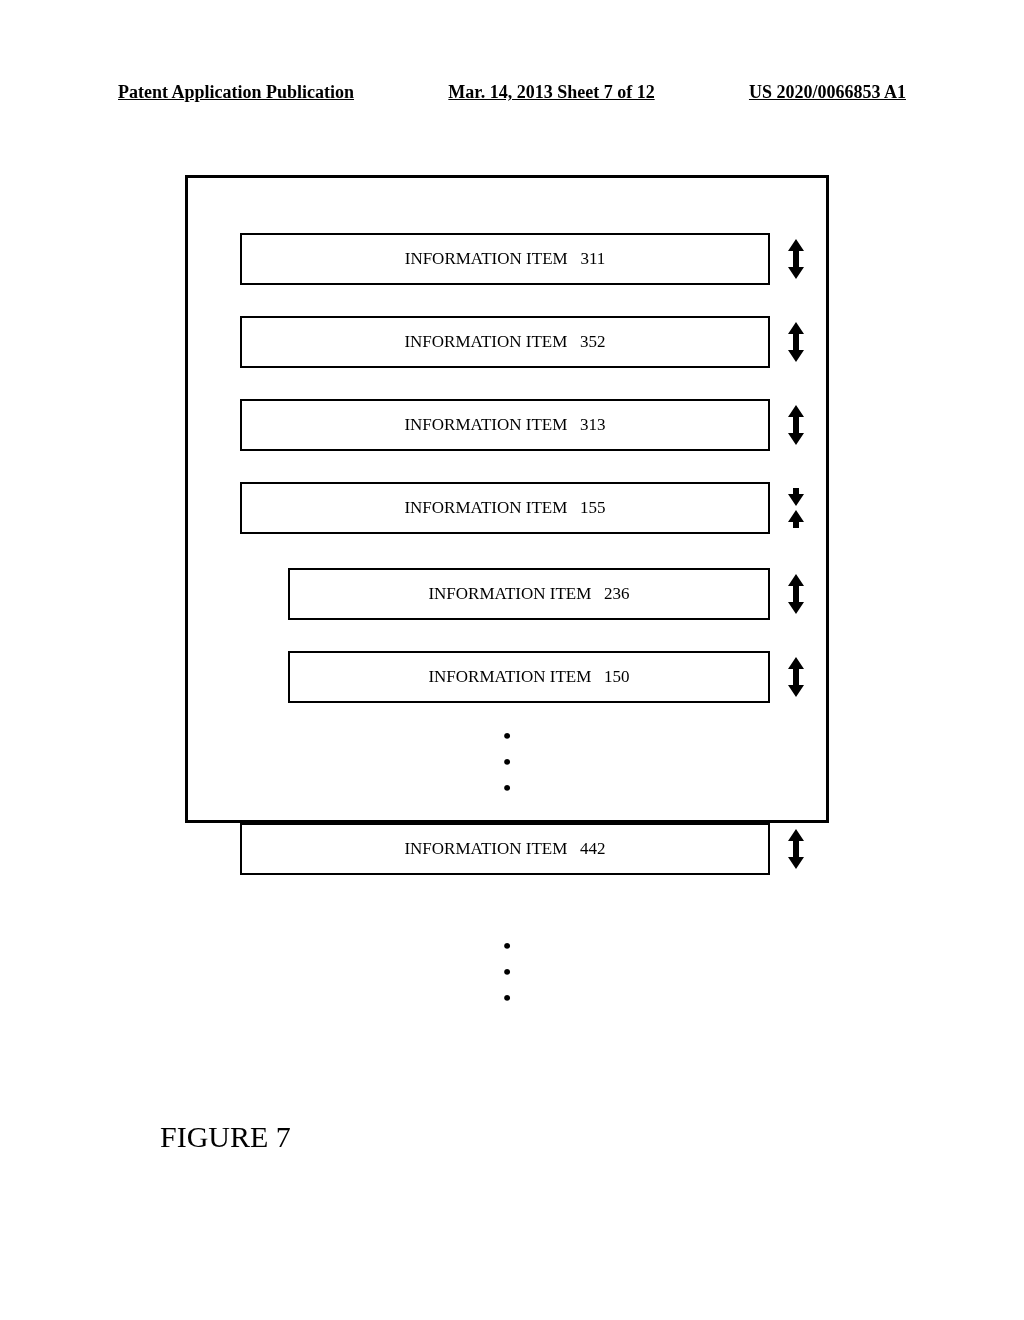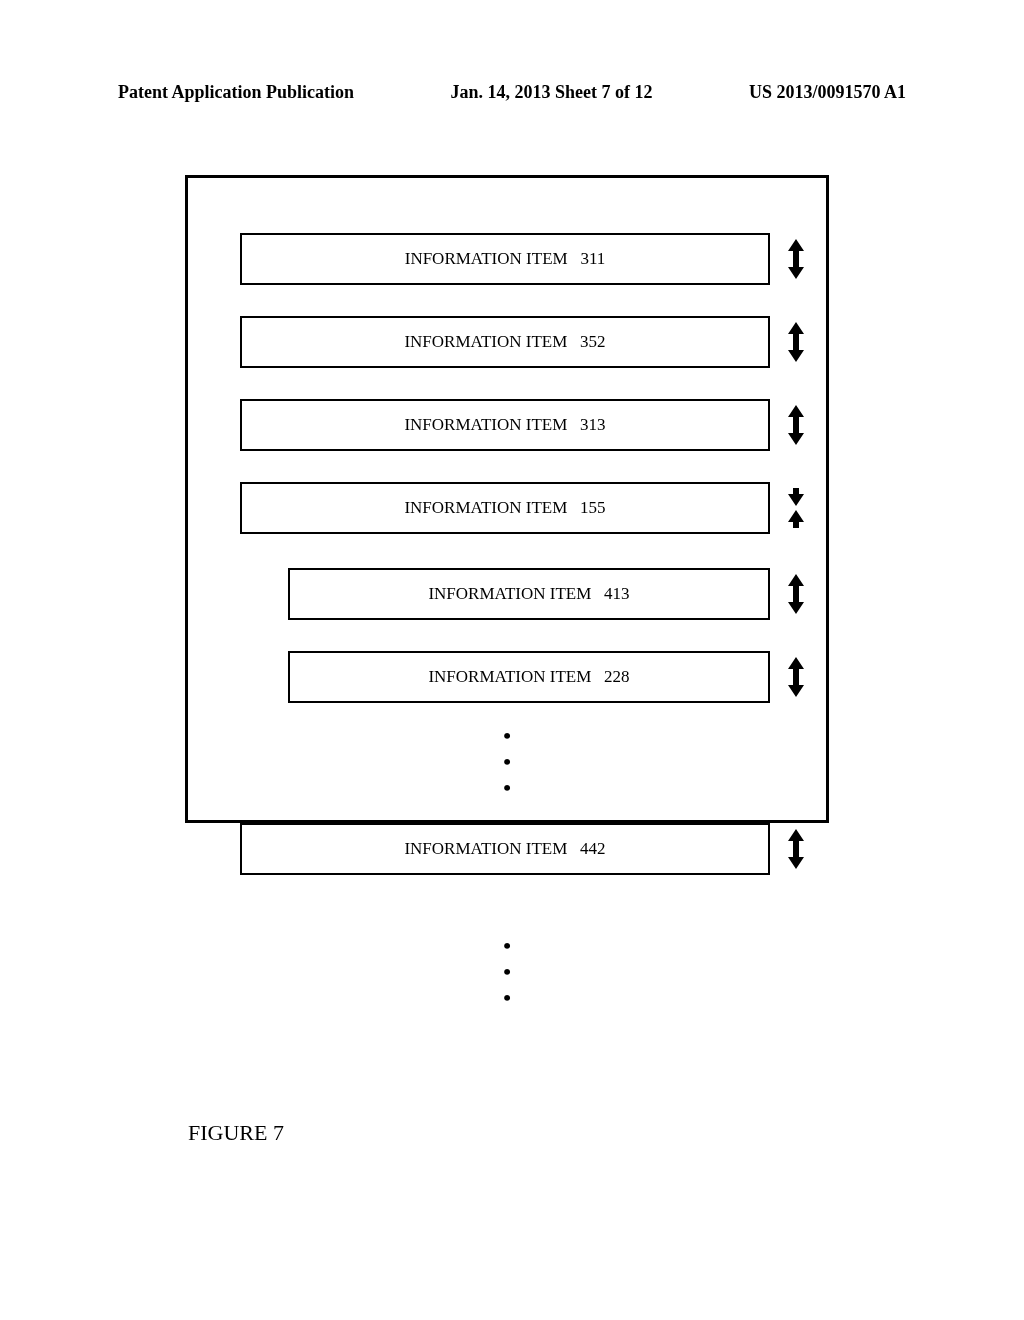--- a/index.html
+++ b/index.html
@@ -19,36 +19,35 @@
   .hdr {
     position: absolute;
     top: 82px;
     left: 118px;
     right: 118px;
     display: flex;
     justify-content: space-between;
     font-size: 18px;
     font-weight: bold;
   }
-  .hdr span { white-space: nowrap; }
+  .hdr span { white-space: nowrap; text-decoration: underline; }
   .figure-frame {
     position: absolute;
     top: 175px;
     left: 185px;
     width: 644px;
     height: 648px;
     border: 3px solid #000;
     box-sizing: border-box;
   }
   .caption {
     position: absolute;
     top: 1120px;
     left: 160px;
-    font-size: 22px;
-    margin-left: 28px;
+    font-size: 30px;
   }
   .item {
     position: absolute;
     height: 52px;
     border: 2px solid #000;
     box-sizing: border-box;
     font-size: 17px;
     display: flex;
     align-items: center;
     justify-content: center;
@@ -72,22 +71,22 @@
     line-height: 26px;
   }
 </style>
 </head>
 <body>
 
 <div class="page">
 
   <div class="hdr">
     <span>Patent Application Publication</span>
-    <span>Jan. 14, 2013  Sheet 7 of 12</span>
-    <span>US 2013/0091570 A1</span>
+    <span>Mar. 14, 2013  Sheet 7 of 12</span>
+    <span>US 2020/0066853 A1</span>
   </div>
 
   <div class="figure-frame">
 
     <div class="item" style="left:52px; width:530px; top:55px;">
       <span class="lbl">INFORMATION ITEM</span>&nbsp;&nbsp;&nbsp;<span class="num">311</span>
     </div>
     <div class="arrow-expand" style="left:596px; top:61px;">
       <svg viewBox="0 0 24 40">
           <polygon points="12,0 4,12 9,12 9,28 4,28 12,40 20,28 15,28 15,12 20,12" fill="#000"></polygon>
@@ -116,30 +115,30 @@
       <span class="lbl">INFORMATION ITEM</span>&nbsp;&nbsp;&nbsp;<span class="num">155</span>
     </div>
     <div class="arrow-collapse" style="left:596px; top:310px;">
       <svg viewBox="0 0 24 40">
         <polygon points="12,18 4,6 9,6 9,0 15,0 15,6 20,6" fill="#000"></polygon>
         <polygon points="12,22 4,34 9,34 9,40 15,40 15,34 20,34" fill="#000"></polygon>
       </svg>
     </div>
 
     <div class="item" style="left:100px; width:482px; top:390px;">
-      <span class="lbl">INFORMATION ITEM</span>&nbsp;&nbsp;&nbsp;<span class="num">413</span>
+      <span class="lbl">INFORMATION ITEM</span>&nbsp;&nbsp;&nbsp;<span class="num">236</span>
     </div>
     <div class="arrow-expand" style="left:596px; top:396px;">
       <svg viewBox="0 0 24 40">
           <polygon points="12,0 4,12 9,12 9,28 4,28 12,40 20,28 15,28 15,12 20,12" fill="#000"></polygon>
         </svg>
     </div>
 
     <div class="item" style="left:100px; width:482px; top:473px;">
-      <span class="lbl">INFORMATION ITEM</span>&nbsp;&nbsp;&nbsp;<span class="num">228</span>
+      <span class="lbl">INFORMATION ITEM</span>&nbsp;&nbsp;&nbsp;<span class="num">150</span>
     </div>
     <div class="arrow-expand" style="left:596px; top:479px;">
       <svg viewBox="0 0 24 40">
           <polygon points="12,0 4,12 9,12 9,28 4,28 12,40 20,28 15,28 15,12 20,12" fill="#000"></polygon>
         </svg>
     </div>
 
     <div class="dots" style="top:545px; white-space:pre;">•
 •
 •</div>

